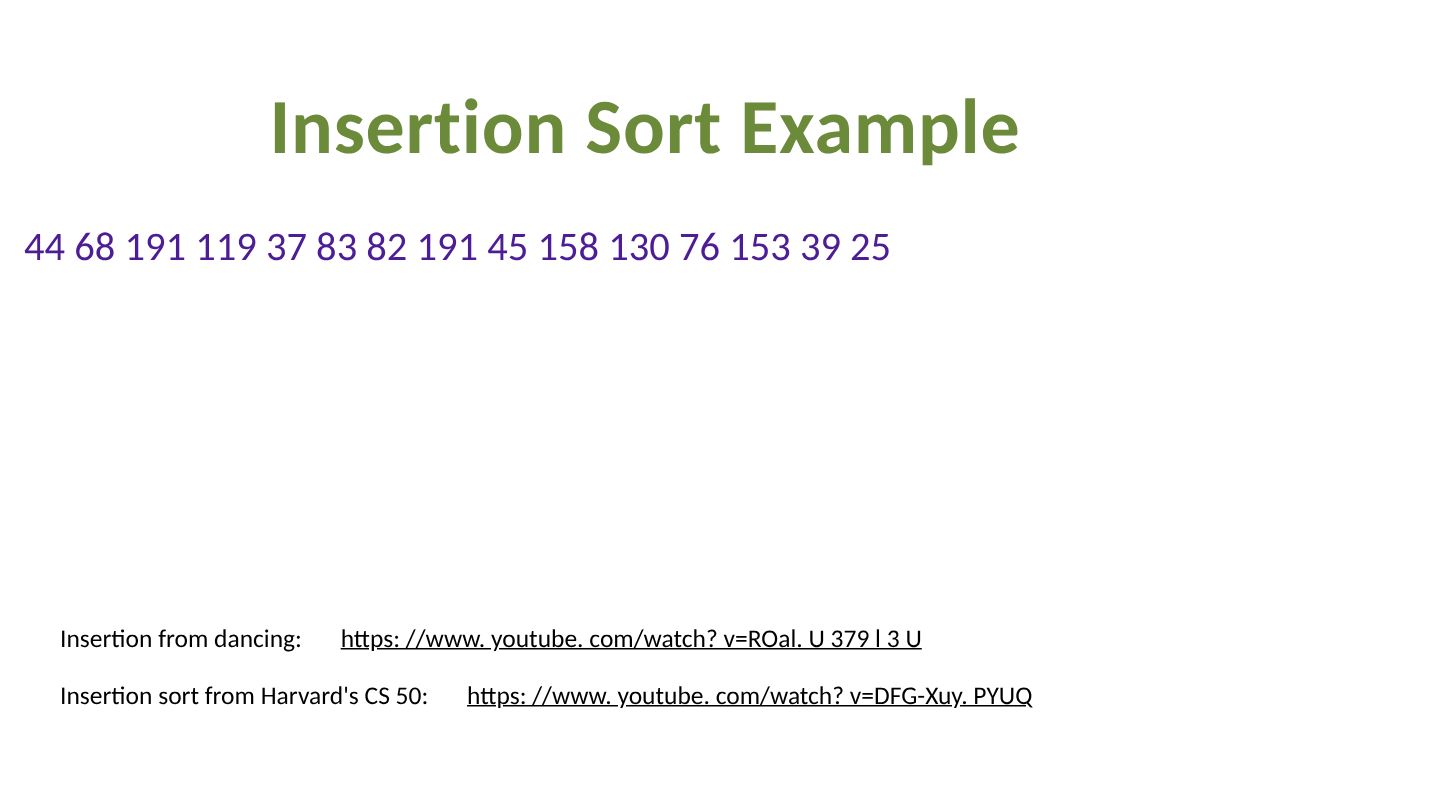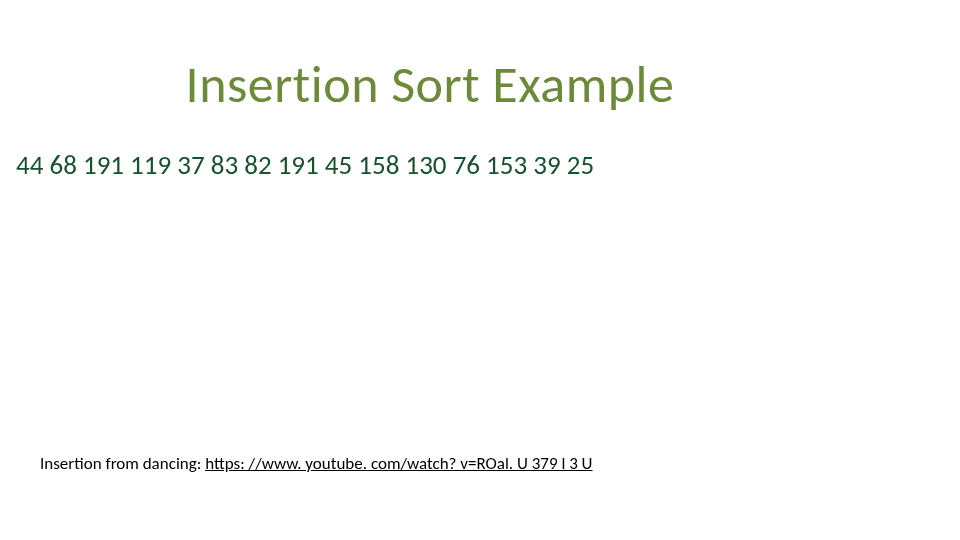--- a/index.html
+++ b/index.html
@@ -18,56 +18,60 @@
     height: 540px;
     box-sizing: border-box;
   }
   .title {
     position: absolute;
     top: 52px;
     left: 0;
     width: 860px;
     text-align: center;
     font-size: 52px;
-    font-weight: 400;
+    font-weight: 700;
     color: #6b8a3a; 
     letter-spacing: 0.5px;
   }
   .numbers {
     position: absolute;
     top: 148px;
     left: 16px;
     font-size: 27px;
     font-weight: 400;
-    color: #14532d;
+    color: #4c1d95;
     white-space: nowrap;
   }
   .footer {
     position: absolute;
     left: 40px;
     bottom: 58px;
     font-size: 17px;
     line-height: 2.2;
     color: #000;
   }
   .footer .line {
     white-space: nowrap;
   }
   .footer a {
     color: #000;
+    margin-left: 22px;
   }
 </style>
 </head>
 <body>
 
 <div class="slide">
 
   <div class="title">Insertion Sort Example</div>
 
   <div class="numbers">44  68  191  119  37  83  82  191  45  158  130  76  153  39  25</div>
 
   <div class="footer">
     <div class="line">
       <span>Insertion from dancing: </span><a href="#">https: //www. youtube. com/watch? v=ROal. U 379 l 3 U</a>
     </div>
+    <div class="line">
+      <span>Insertion sort from Harvard's CS 50: </span><a href="#">https: //www. youtube. com/watch? v=DFG-Xuy. PYUQ</a>
+    </div>
   </div>
 
 </div>
 
 </body></html>

